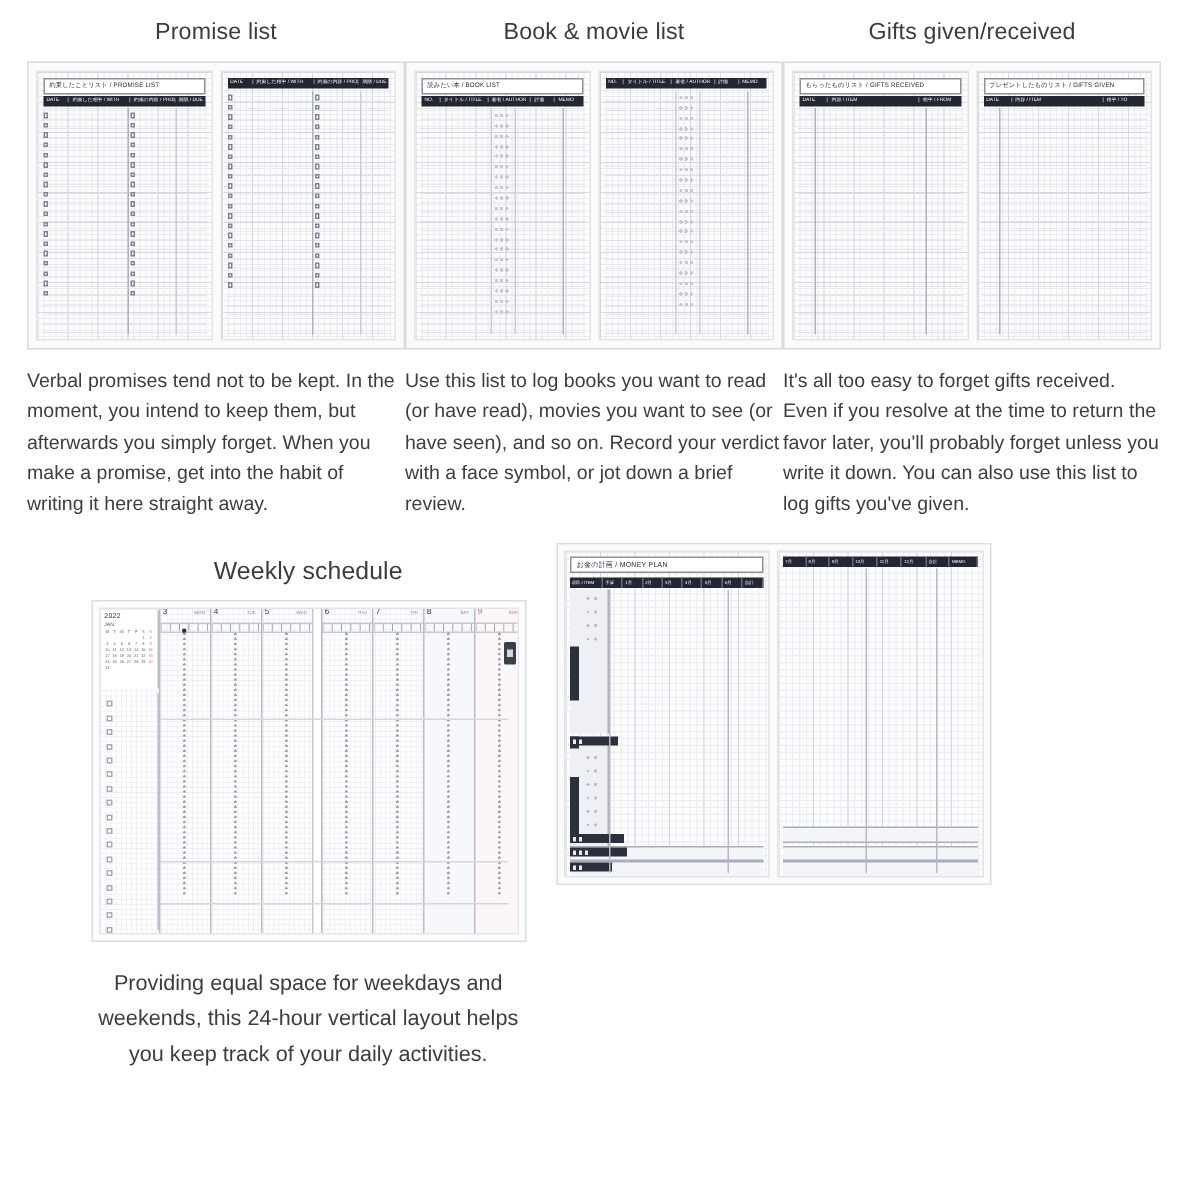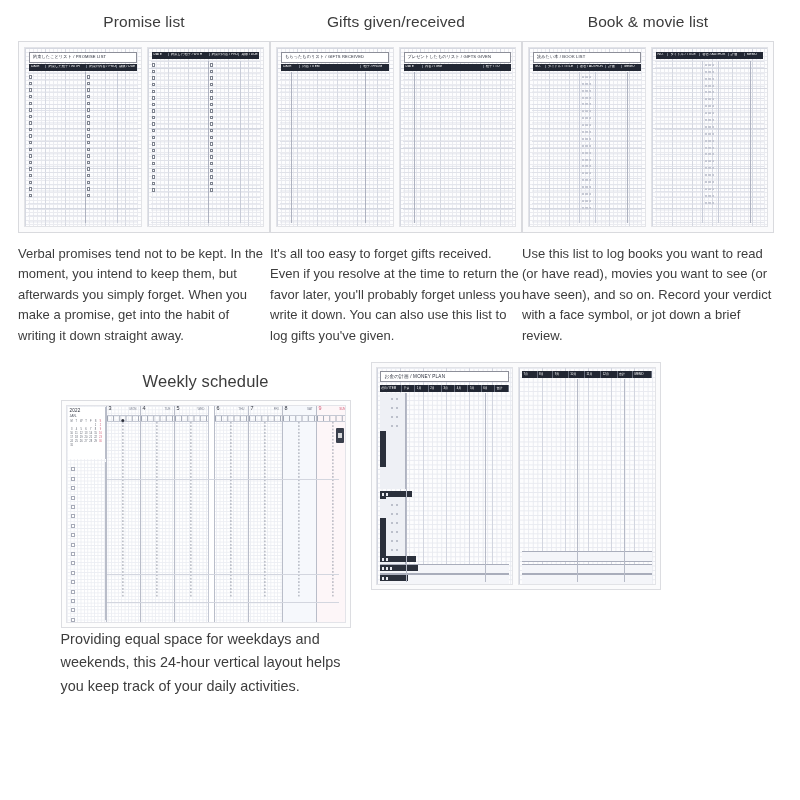--- a/index.html
+++ b/index.html
@@ -65,21 +65,22 @@
   .feature-caption {
     font-size: 13px;
     line-height: 1.58;
     color: #3d3d3d;
     margin-top: 11px;
     letter-spacing: 0.02px;
   }
   .feature-caption-wide {
     font-size: 14.4px;
     line-height: 1.62;
-    margin-top: 0;
+    margin-top: 17px;
+    text-align: center;
   }
 
   
   .spread {
     position: relative;
     background: #fbfbfc;
     border: 1px solid #d9dade;
     box-sizing: border-box;
     overflow: hidden;
   }
@@ -653,61 +654,21 @@
                 <i></i>
                 <i></i>
                 <i></i>
             </div>
             <div class="vrule" style="left:60px;top:13px"></div>
             <div class="vrule light" style="left:92px;top:13px"></div>
           </div>
         </div>
       </div>
 
-      <div class="feature-caption">Verbal promises tend not to be kept. In the moment, you intend to keep them, but afterwards you simply forget. When you make a promise, get into the habit of writing it down straight away.</div>
-    </div>
-
-    <div class="feature feature-top">
-      <div class="feature-title">Gifts given/received</div>
-
-      <div class="spread spread-top">
-        <div class="spread-inner">
-          <div class="leaf">
-            <div class="grid-fine"></div>
-            <div class="grid-coarse"></div>
-            <div class="leaf-titleplate">
-              <span>もらったものリスト / GIFTS RECEIVED</span>
-            </div>
-            <div class="leaf-headerbar below-plate">
-              <div class="hb-cell" style="width:16px">DATE</div>
-              <div class="hb-cell" style="width:62px">内容 / ITEM</div>
-              <div class="hb-cell" style="width:26px">相手 / FROM</div>
-            </div>
-            <div class="rowlines"></div>
-            <div class="vrule" style="left:14px"></div>
-            <div class="vrule" style="left:88px"></div>
-          </div>
-          <div class="leaf">
-            <div class="grid-fine"></div>
-            <div class="grid-coarse"></div>
-            <div class="leaf-titleplate">
-              <span>プレゼントしたものリスト / GIFTS GIVEN</span>
-            </div>
-            <div class="leaf-headerbar below-plate">
-              <div class="hb-cell" style="width:16px">DATE</div>
-              <div class="hb-cell" style="width:62px">内容 / ITEM</div>
-              <div class="hb-cell" style="width:26px">相手 / TO</div>
-            </div>
-            <div class="rowlines"></div>
-            <div class="vrule" style="left:14px"></div>
-          </div>
-        </div>
-      </div>
-
-      <div class="feature-caption">It's all too easy to forget gifts received. Even if you resolve at the time to return the favor later, you'll probably forget unless you write it down. You can also use this list to log gifts you've given.</div>
+      <div class="feature-caption">Verbal promises tend not to be kept. In the moment, you intend to keep them, but afterwards you simply forget. When you make a promise, get into the habit of writing it here straight away.</div>
     </div>
 
     <div class="feature feature-top">
       <div class="feature-title">Book &amp; movie list</div>
 
       <div class="spread spread-top">
         <div class="spread-inner">
           <div class="leaf">
             <div class="grid-fine"></div>
             <div class="grid-coarse"></div>
@@ -783,20 +744,60 @@
                 <i></i>
             </div>
             <div class="vrule light" style="left:50px;top:13px"></div>
             <div class="vrule light" style="left:66px;top:13px"></div>
             <div class="vrule" style="left:98px;top:13px"></div>
           </div>
         </div>
       </div>
 
       <div class="feature-caption">Use this list to log books you want to read (or have read), movies you want to see (or have seen), and so on. Record your verdict with a face symbol, or jot down a brief review.</div>
+    </div>
+
+    <div class="feature feature-top">
+      <div class="feature-title">Gifts given/received</div>
+
+      <div class="spread spread-top">
+        <div class="spread-inner">
+          <div class="leaf">
+            <div class="grid-fine"></div>
+            <div class="grid-coarse"></div>
+            <div class="leaf-titleplate">
+              <span>もらったものリスト / GIFTS RECEIVED</span>
+            </div>
+            <div class="leaf-headerbar below-plate">
+              <div class="hb-cell" style="width:16px">DATE</div>
+              <div class="hb-cell" style="width:62px">内容 / ITEM</div>
+              <div class="hb-cell" style="width:26px">相手 / FROM</div>
+            </div>
+            <div class="rowlines"></div>
+            <div class="vrule" style="left:14px"></div>
+            <div class="vrule" style="left:88px"></div>
+          </div>
+          <div class="leaf">
+            <div class="grid-fine"></div>
+            <div class="grid-coarse"></div>
+            <div class="leaf-titleplate">
+              <span>プレゼントしたものリスト / GIFTS GIVEN</span>
+            </div>
+            <div class="leaf-headerbar below-plate">
+              <div class="hb-cell" style="width:16px">DATE</div>
+              <div class="hb-cell" style="width:62px">内容 / ITEM</div>
+              <div class="hb-cell" style="width:26px">相手 / TO</div>
+            </div>
+            <div class="rowlines"></div>
+            <div class="vrule" style="left:14px"></div>
+          </div>
+        </div>
+      </div>
+
+      <div class="feature-caption">It's all too easy to forget gifts received. Even if you resolve at the time to return the favor later, you'll probably forget unless you write it down. You can also use this list to log gifts you've given.</div>
     </div>
   </div>
 
   <div class="row-bottom">
 
     <div class="feature feature-wide">
       <div class="feature-title feature-title-wide">Weekly schedule</div>
 
       <div class="weekly">
         <div class="weekly-inner">

